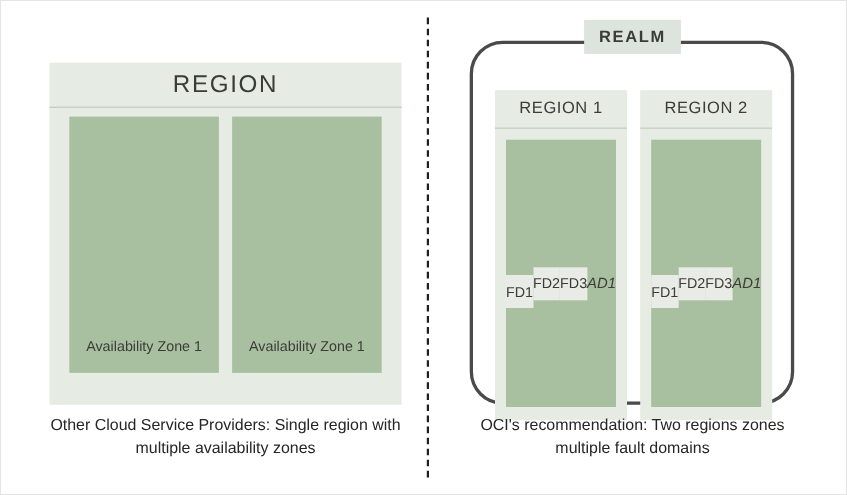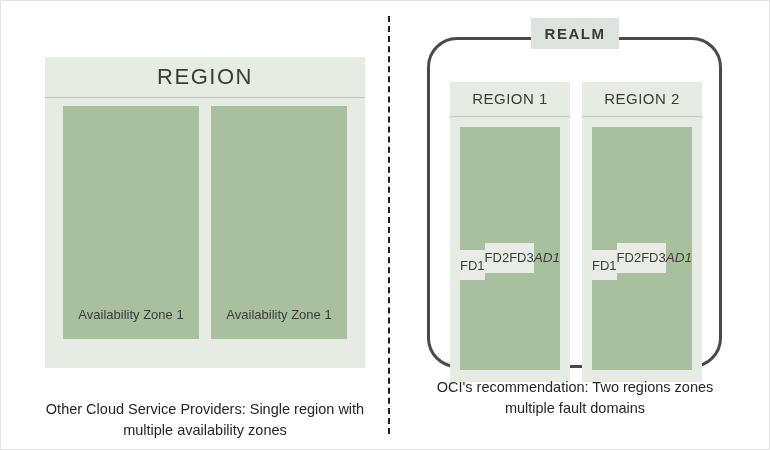--- a/index.html
+++ b/index.html
@@ -55,21 +55,21 @@
     text-align: center;
   }
 
   .caption {
     position: absolute;
     text-align: center;
     font-size: 14.5px;
     line-height: 1.45;
     color: var(--caption-text, #262626);
   }
-  .caption.left  { left: 45px;  top: 399px; width: 320px; }
+  .caption.left  { left: 45px;  top: 377px; width: 320px; }
   .caption.right { left: 430px; top: 377px; width: 290px; }
 
   
   .divider {
     position: absolute;
     left: 388px; top: 16px;
     height: 418px; width: 0;
     border-left: 2px dashed var(--divider, #1f1f1f);
   }
 

